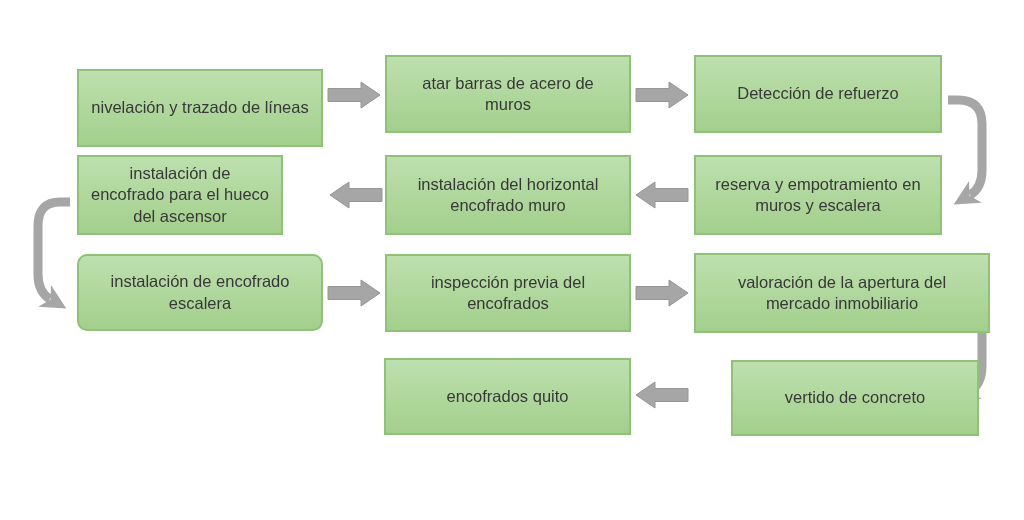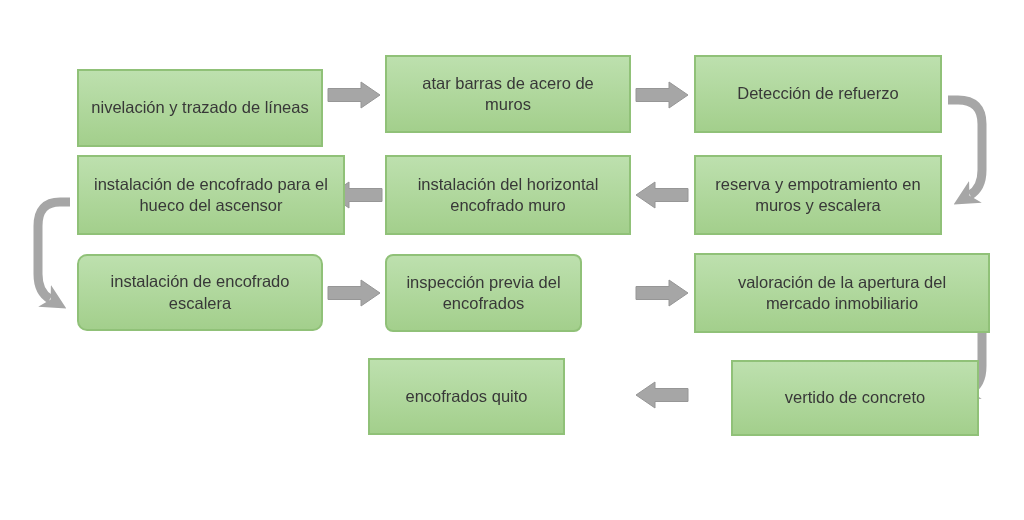--- a/index.html
+++ b/index.html
@@ -74,40 +74,40 @@
   <div class="node" style="left:77px; top:69px; width:246px; height:78px;">
     <span>nivelación y trazado de líneas</span>
   </div>
   <div class="node" style="left:385px; top:55px; width:246px; height:78px;">
     <span>atar barras de acero de muros</span>
   </div>
   <div class="node" style="left:694px; top:55px; width:248px; height:78px;text-align:center;">
     <span>Detección de refuerzo</span>
   </div>
 
-  <div class="node" style="left:77px; top:155px; width:268px; height:80px;">
+  <div class="node" style="left:77px; top:155px; width:206px; height:80px;">
     <span>instalación de encofrado para el hueco del ascensor</span>
   </div>
   <div class="node" style="left:385px; top:155px; width:246px; height:80px;">
     <span>instalación del horizontal encofrado muro</span>
   </div>
   <div class="node" style="left:694px; top:155px; width:248px; height:80px;">
     <span>reserva y empotramiento en muros y escalera</span>
   </div>
 
   <div class="node" style="left:77px; top:254px; width:246px; height:77px;border-radius:10px;">
     <span>instalación de encofrado escalera</span>
   </div>
-  <div class="node" style="left:385px; top:254px; width:197px; height:78px;border-radius:8px;">
+  <div class="node" style="left:385px; top:254px; width:246px; height:78px;">
     <span>inspección previa del encofrados</span>
   </div>
   <div class="node" style="left:694px; top:253px; width:296px; height:80px;">
     <span>valoración de la apertura del mercado inmobiliario</span>
   </div>
 
-  <div class="node" style="left:368px; top:358px; width:197px; height:77px;">
+  <div class="node" style="left:384px; top:358px; width:247px; height:77px;">
     <span>encofrados quito</span>
   </div>
   <div class="node" style="left:694px; top:360px; width:248px; height:76px;margin-left:37px;">
     <span>vertido de concreto</span>
   </div>
 
 </div>
 
 </body></html>

